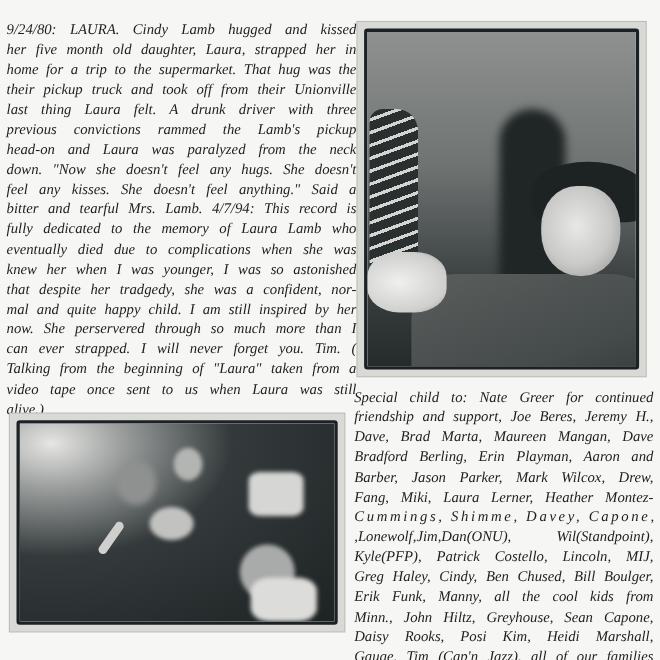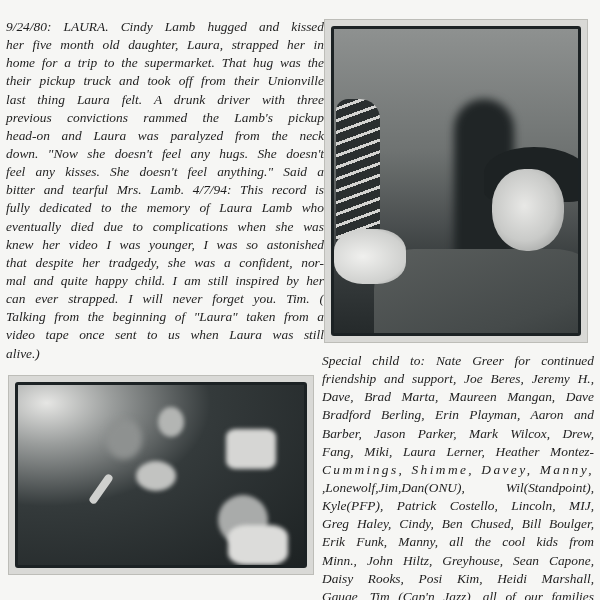--- a/index.html
+++ b/index.html
@@ -81,23 +81,24 @@
   <span class="line">home for a trip to the supermarket. That hug was the</span>
   <span class="line">their pickup truck and took off from their Unionville</span>
   <span class="line">last thing Laura felt. A drunk driver with three</span>
   <span class="line">previous convictions  rammed the Lamb's pickup</span>
   <span class="line">head-on and Laura was paralyzed from the neck</span>
   <span class="line">down. "Now she doesn't feel any hugs. She doesn't</span>
   <span class="line">feel any kisses. She doesn't feel anything." Said a</span>
   <span class="line">bitter and tearful Mrs. Lamb. 4/7/94: This record is</span>
   <span class="line">fully dedicated to the memory of Laura Lamb who</span>
   <span class="line">eventually died due to complications when she was</span>
-  <span class="line">knew her video I was younger, I was so  astonished</span>
+  <span class="line">knew her when I was younger, I was so  astonished</span>
   <span class="line">that despite her tradgedy, she was a confident, nor-</span>
   <span class="line">mal and quite happy child. I am still inspired by her</span>
+  <span class="line">now. She perservered through so much more than I</span>
   <span class="line">can ever  strapped. I will never forget you. Tim. (</span>
   <span class="line">Talking from the beginning of "Laura" taken from a</span>
   <span class="line">video tape once sent to us when Laura was still</span>
   <span class="line last">alive.)</span>
 </div>
 
 <div class="photo photo-right">
   <div class="photo-inner">
     <div class="pr-bg"></div>
     <div class="pr-shadow"></div>
@@ -122,21 +123,21 @@
   </div>
 </div>
 
 <div class="text-block thanks">
   <span class="line">Special child to: Nate Greer  for continued</span>
   <span class="line">friendship and support, Joe Beres, Jeremy H.,</span>
   <span class="line">Dave, Brad Marta, Maureen  Mangan, Dave</span>
   <span class="line">Bradford Berling, Erin Playman, Aaron and</span>
   <span class="line">Barber, Jason Parker, Mark Wilcox, Drew,</span>
   <span class="line">Fang, Miki, Laura Lerner, Heather Montez-</span>
-  <span class="line" style="letter-spacing:2.4px;">Cummings, Shimme, Davey, Manny,</span>
+  <span class="line" style="letter-spacing:2.4px;">Cummings, Shimme, Davey, Capone,</span>
   <span class="line">,Lonewolf,Jim,Dan(ONU),  Wil(Standpoint),</span>
   <span class="line">Kyle(PFP), Patrick Costello, Lincoln, MIJ,</span>
   <span class="line">Greg Haley, Cindy, Ben Chused, Bill Boulger,</span>
   <span class="line">Erik Funk,  Manny, all the cool kids from</span>
   <span class="line">Minn., John Hiltz, Greyhouse, Sean Capone,</span>
   <span class="line">Daisy Rooks, Posi Kim, Heidi Marshall,</span>
   <span class="line">Gauge, Tim (Cap'n Jazz), all of our families</span>
 
 </div>
 

